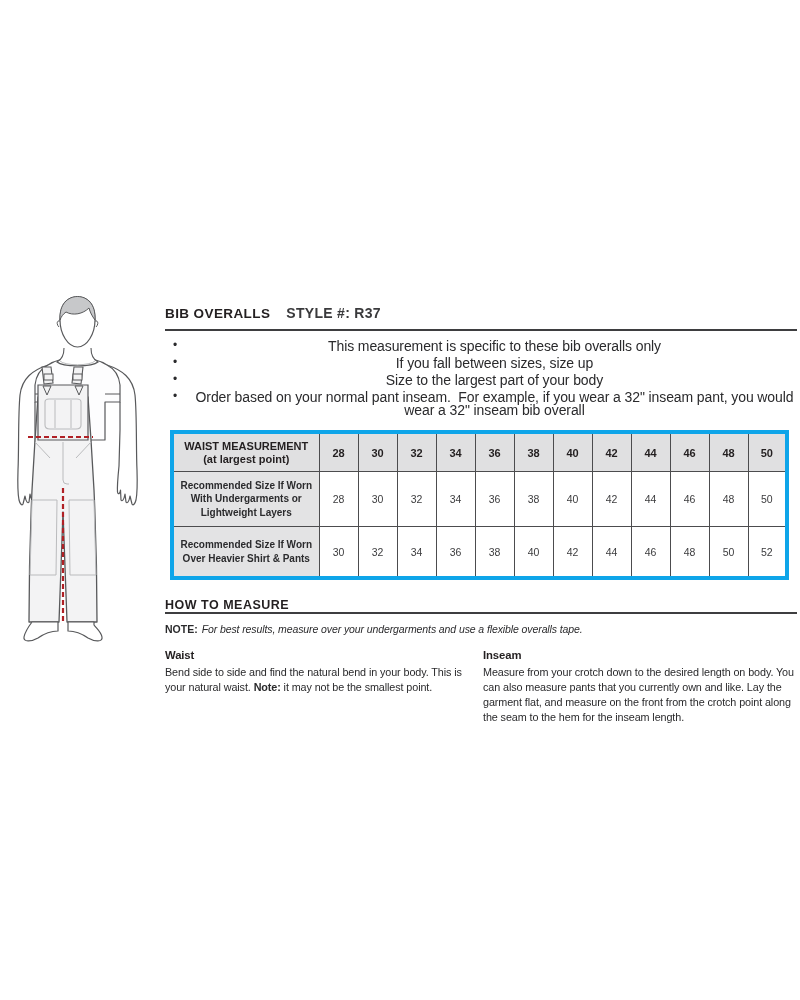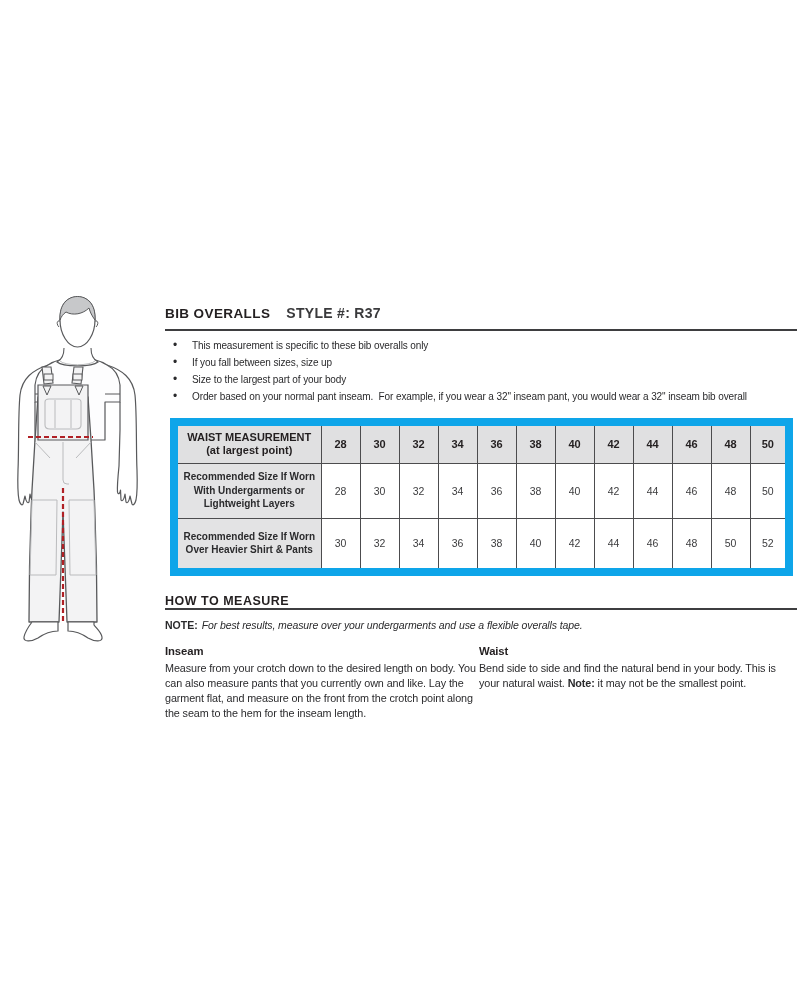--- a/index.html
+++ b/index.html
@@ -10,27 +10,27 @@
   
   .figure-wrap{position:absolute;left:5px;top:290px;width:150px;height:356px;}
   
   .content{position:absolute;left:165px;top:305px;width:632px;}
   .title-row{display:flex;align-items:baseline;border-bottom:2px solid #3e3e40;padding-bottom:8px;}
   .page-title{font-size:13.5px;font-weight:bold;letter-spacing:.4px;color:#231f20;}
   .style-number{font-size:14px;font-weight:bold;letter-spacing:.3px;color:#3a3a3c;margin-left:16px;}
   ul.bullets{list-style:none;margin:9px 0 0 0;padding:0 0 0 8px;}
   ul.bullets li{
     position:relative;padding-left:19px;margin-bottom:4.5px;
-    font-size:10px;line-height:12.5px;color:#2a2a2c;letter-spacing:-0.1px;white-space:pre-wrap;
+    font-size:14px;line-height:12.5px;color:#2a2a2c;letter-spacing:-0.1px;white-space:pre-wrap;text-align:center;
   }
   ul.bullets li::before{content:"\2022";position:absolute;left:0;top:-1px;font-size:12px;color:#2a2a2c;}
   
   table.size-table{
     border-collapse:collapse;margin:14px 0 0 5px;width:617px;table-layout:fixed;
-    border:8px solid #0ea5e9;
+    border:4px solid #0ea5e9;
   }
   table.size-table th,table.size-table td{
     border:1px solid #4c4c4e;text-align:center;vertical-align:middle;padding:0;
   }
   table.size-table col.label-col{width:147px;}
   table.size-table col.num-col{width:39px;}
   tr.header-row th{background:#e0e0e1;height:37px;font-size:11px;font-weight:bold;color:#231f20;}
   th.corner-label{text-align:right;padding:4px 8px 4px 6px;line-height:13px;font-size:10px;}
   th.row-label{
     background:#e3e3e4;text-align:left;padding:6px 10px 6px 9px;
@@ -204,24 +204,24 @@
             <td>52</td>
           </tr>
         </tbody>
     </table>
 
     <h2 class="htm-title">HOW TO MEASURE</h2>
 
     <p class="note-line"><span class="note-label">NOTE:</span><span class="note-text">For best results, measure over your undergarments and use a flexible overalls tape.</span></p>
 
     <div class="measure-cols">
+      <div class="measure-col waist">
+        <h3>Waist</h3>
+        <p><span>Bend side to side and find the natural bend in your body. This is your natural waist. </span><span class="inline-note">Note:</span><span>  it may not be the smallest point.</span></p>
+      </div>
       <div class="measure-col inseam">
         <h3>Inseam</h3>
         <p>Measure from your crotch down to the desired length on body. You can also measure pants that you currently own and like. Lay the garment flat, and measure on the front from the crotch point along the seam to the hem for the inseam length.</p>
       </div>
-      <div class="measure-col waist">
-        <h3>Waist</h3>
-        <p><span>Bend side to side and find the natural bend in your body. This is your natural waist. </span><span class="inline-note">Note:</span><span>  it may not be the smallest point.</span></p>
-      </div>
     </div>
 
   </div>
 </div>
 
 </body></html>

